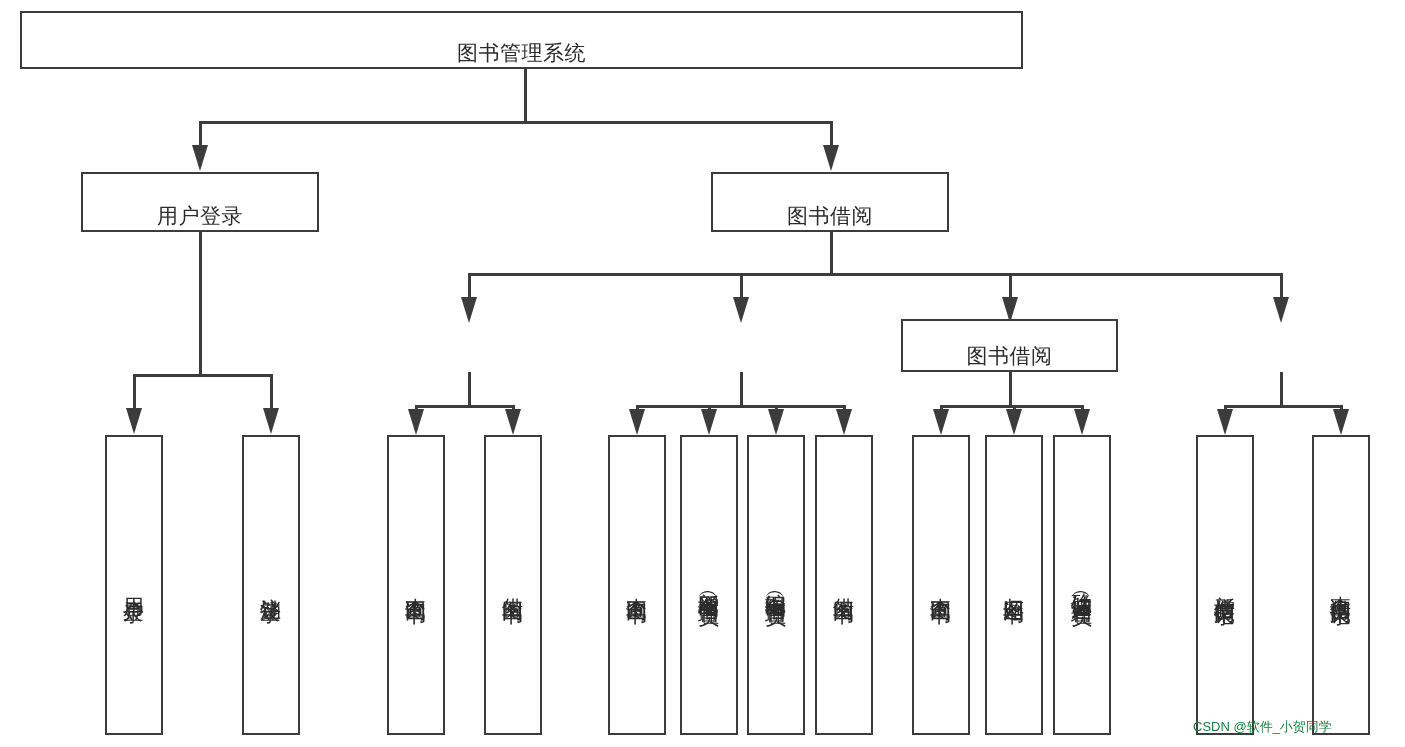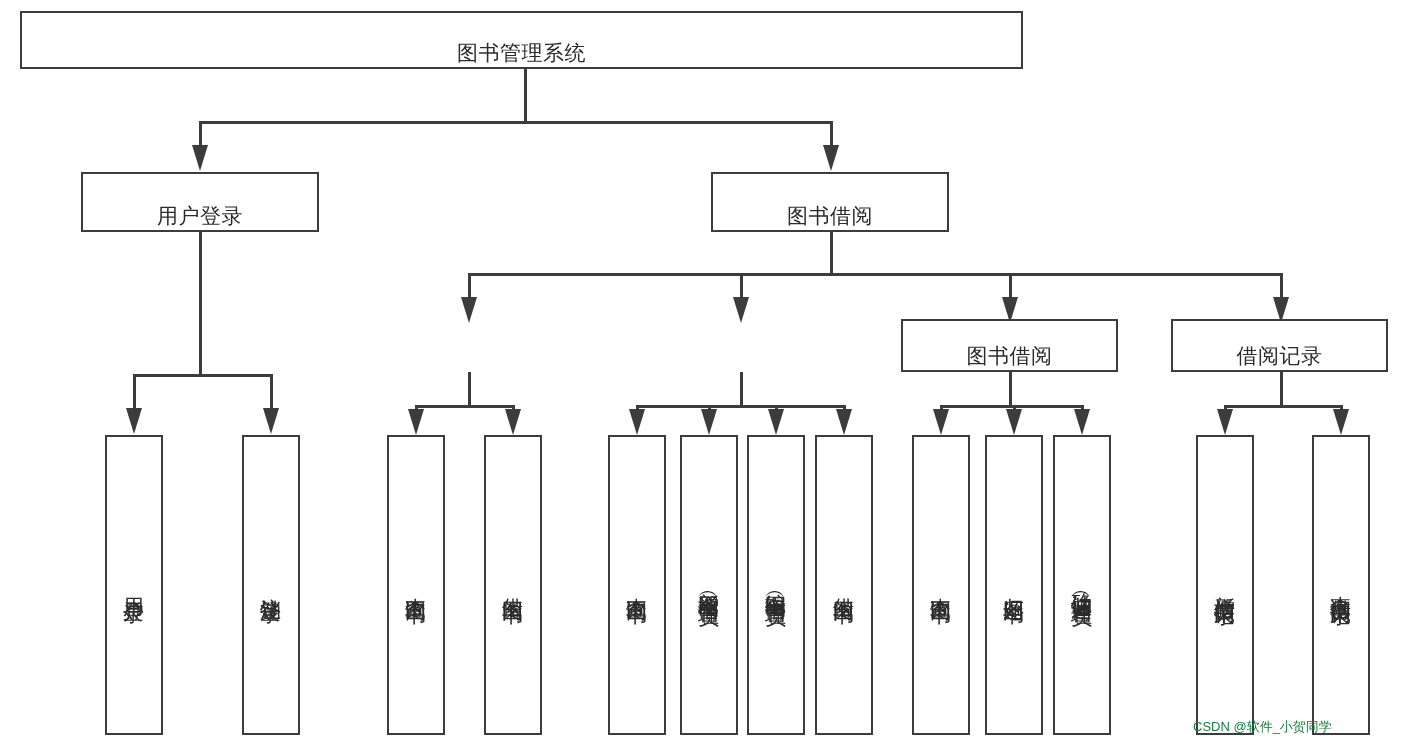--- a/index.html
+++ b/index.html
@@ -118,23 +118,20 @@
   <div class="line vline" style="left:740px; top:273px; height:25px;"></div>
   <div class="arrow" style="left:733px; top:297px;"></div>
   <div class="line vline" style="left:1009px; top:273px; height:25px;"></div>
   <div class="arrow" style="left:1002px; top:297px;"></div>
   <div class="line vline" style="left:1280px; top:273px; height:25px;"></div>
   <div class="arrow" style="left:1273px; top:297px;"></div>
 
   <div class="node h" style="left:901px; top:319px; width:217px; height:53px;">
     <span class="label">图书借阅</span>
   </div>
-  <div class="node h" style="left:1171px; top:319px; width:217px; height:53px;">
-    <span class="label">借阅记录</span>
-  </div>
 
   <div class="line vline" style="left:468px; top:372px; height:35px;"></div>
   <div class="line hline" style="left:415px; top:405px; width:99px;"></div>
   <div class="line vline" style="left:415px; top:405px; height:5px;"></div>
   <div class="arrow" style="left:408px; top:409px;"></div>
   <div class="line vline" style="left:512px; top:405px; height:5px;"></div>
   <div class="arrow" style="left:505px; top:409px;"></div>
 
   <div class="line vline" style="left:740px; top:372px; height:35px;"></div>
   <div class="line hline" style="left:636px; top:405px; width:208px;"></div>

